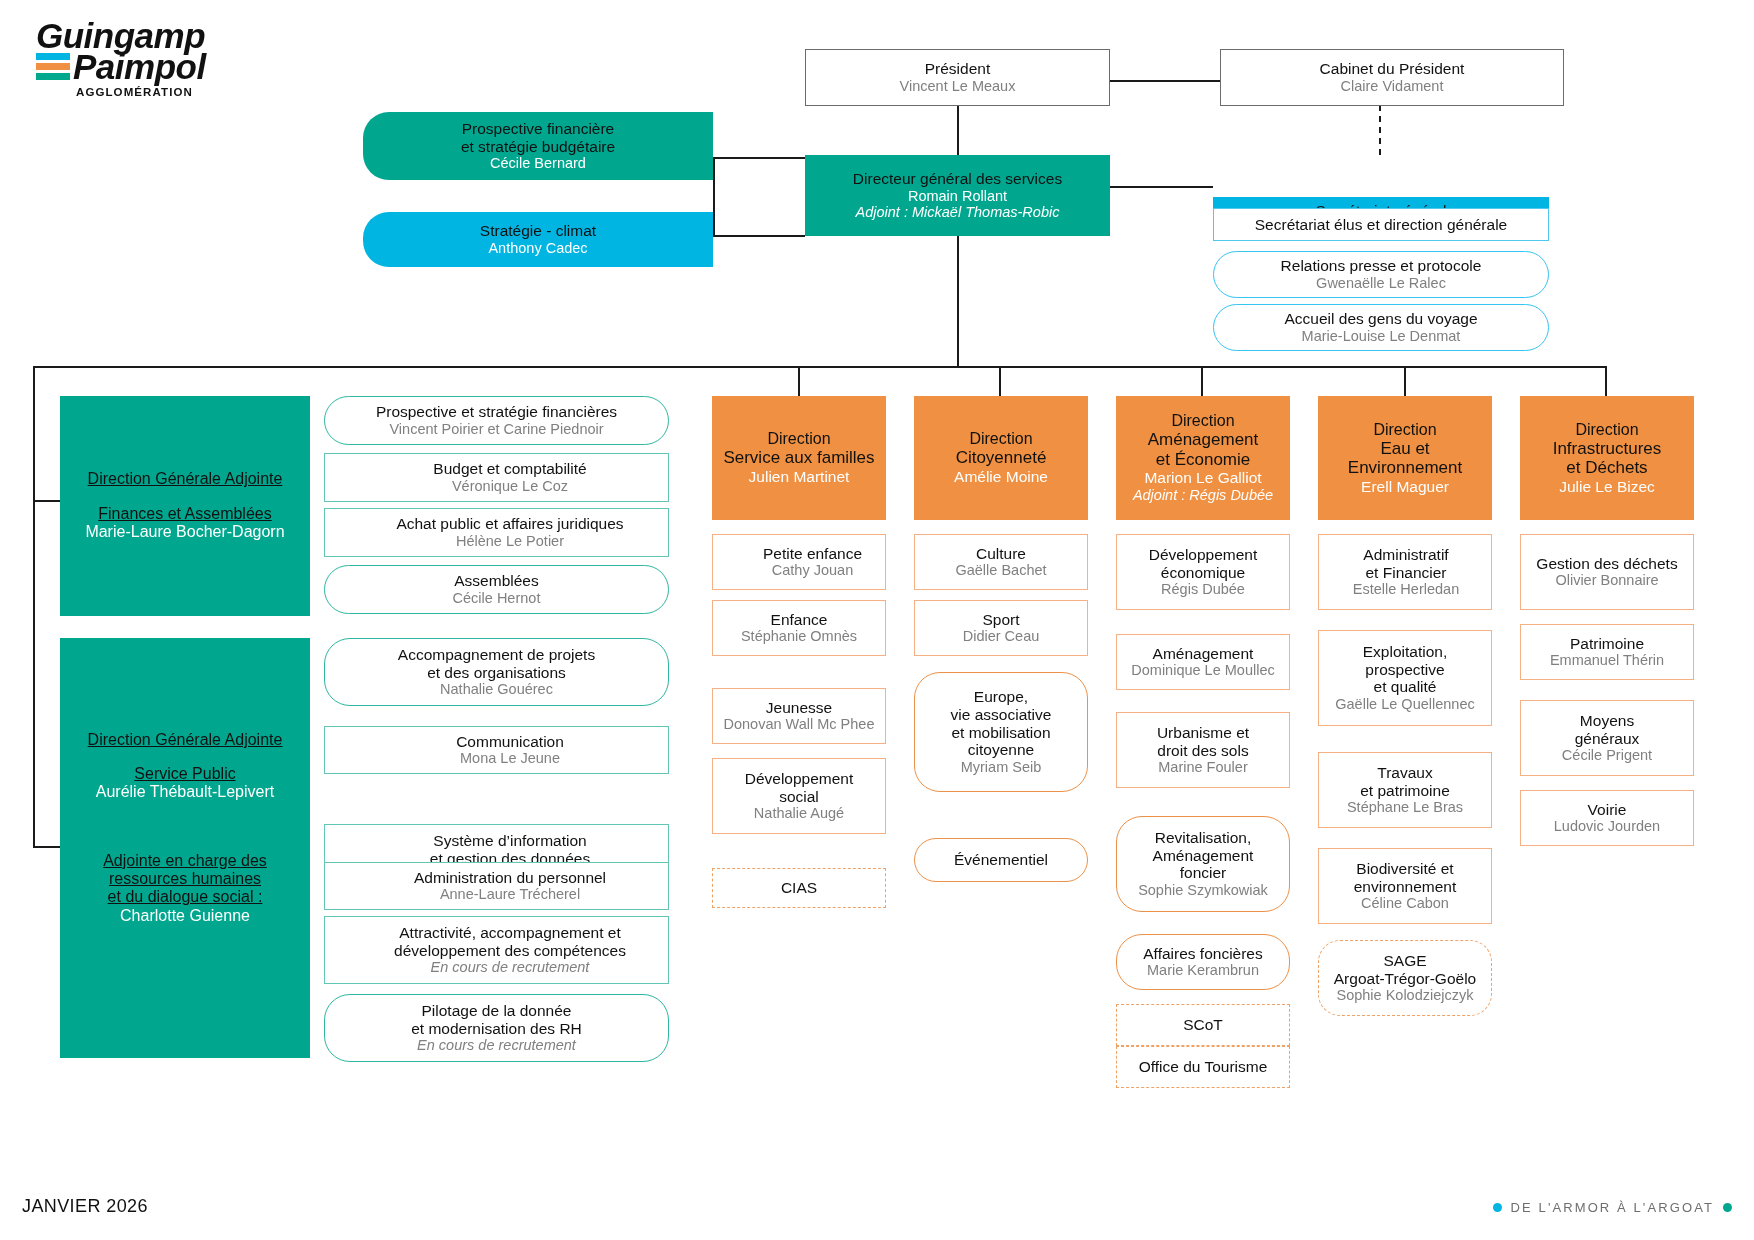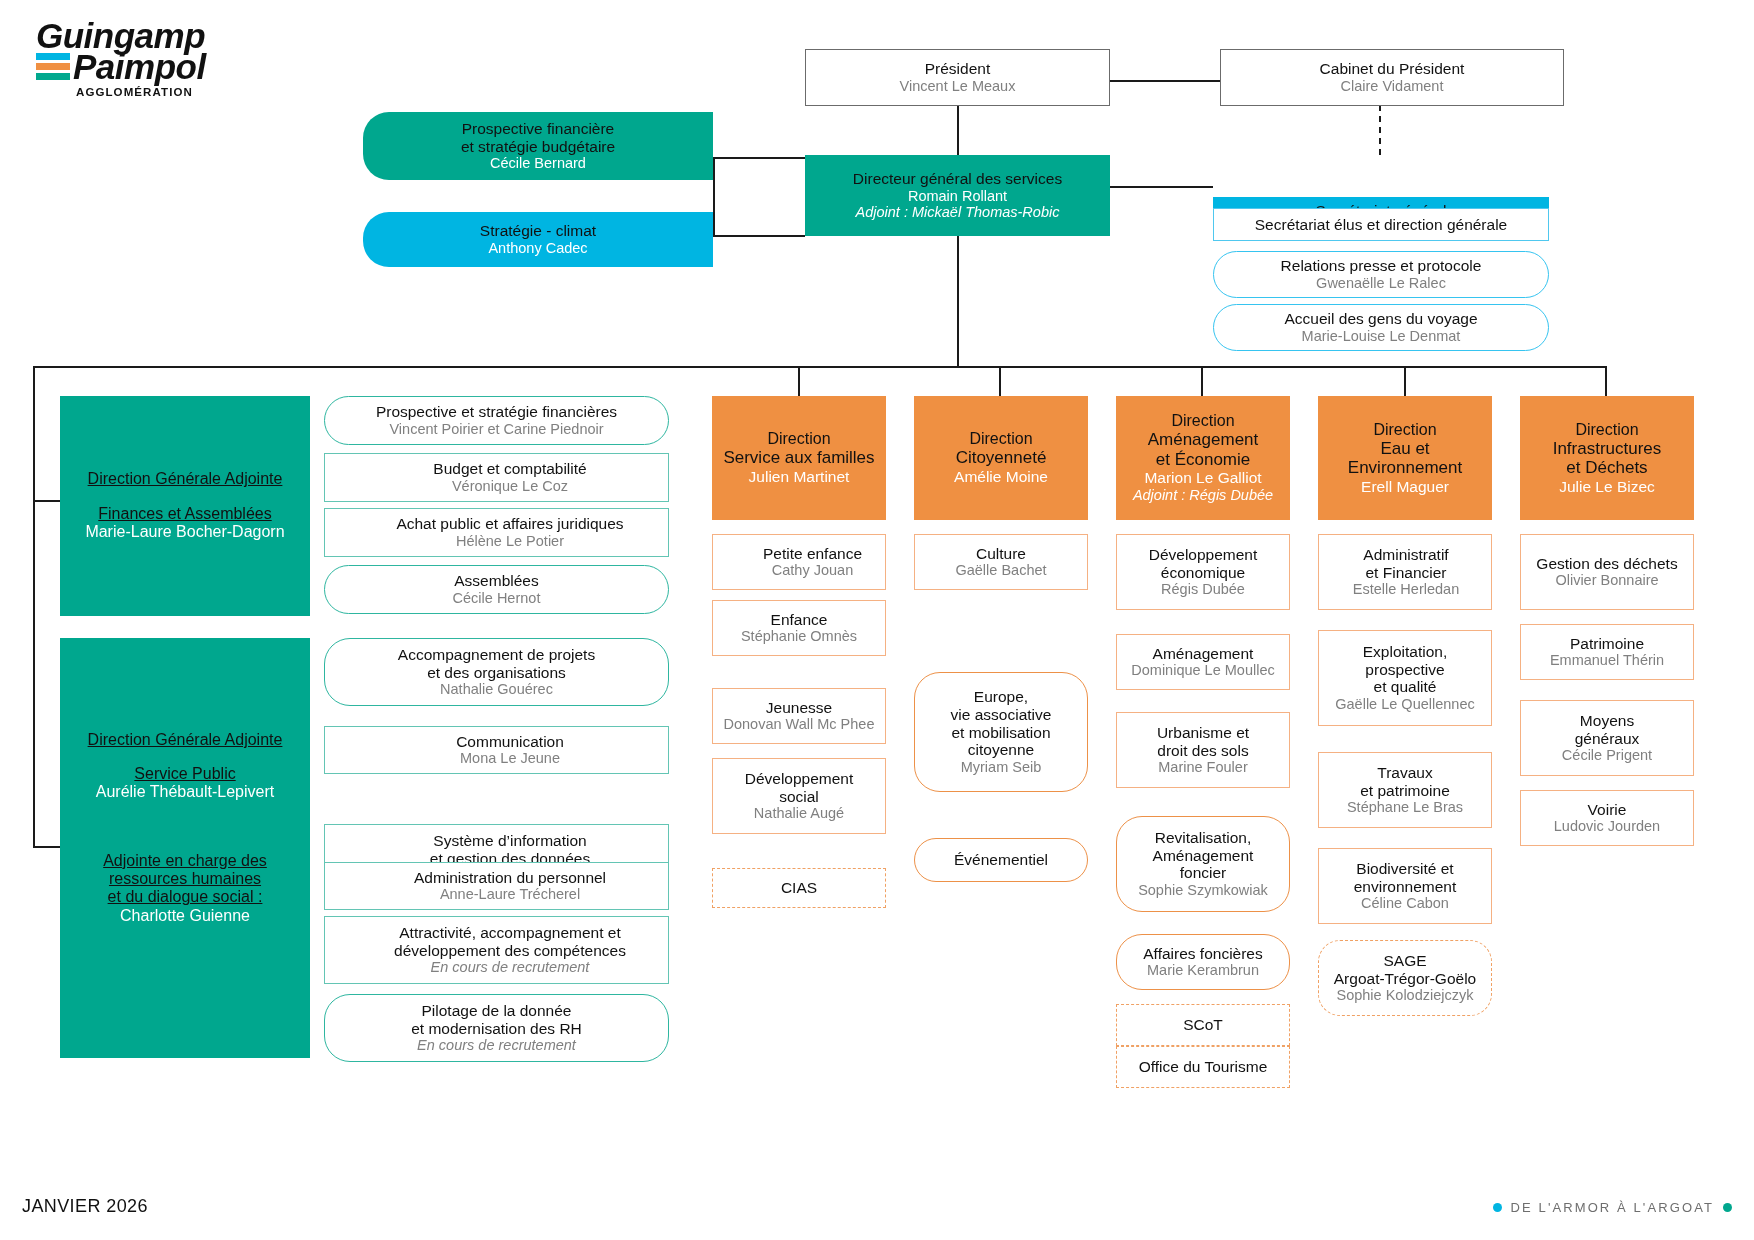--- a/index.html
+++ b/index.html
@@ -273,20 +273,24 @@
 
   <div class="node fill-orange dir-head" style="left:914px;top:396px;width:174px;height:124px;">
     <div class="t">Direction</div>
     <div class="t big">Citoyenneté</div>
     <div class="n">Amélie Moine</div>
   </div>
   <div class="node sq-orange" style="left:914px;top:534px;width:174px;height:56px;">
     <div class="t">Culture</div>
     <div class="n">Gaëlle Bachet</div>
   </div>
+  <div class="node sq-orange" style="left:914px;top:600px;width:174px;height:56px;">
+    <div class="t">Sport</div>
+    <div class="n">Didier Ceau</div>
+  </div>
   <div class="node rnd-orange" style="left:914px;top:672px;width:174px;height:120px;">
     <div class="t">Europe,</div>
     <div class="t">vie associative</div>
     <div class="t">et mobilisation</div>
     <div class="t">citoyenne</div>
     <div class="n">Myriam Seib</div>
   </div>
   <div class="node rnd-orange" style="left:914px;top:838px;width:174px;height:44px;">
     <div class="t">Événementiel</div>
   </div>

